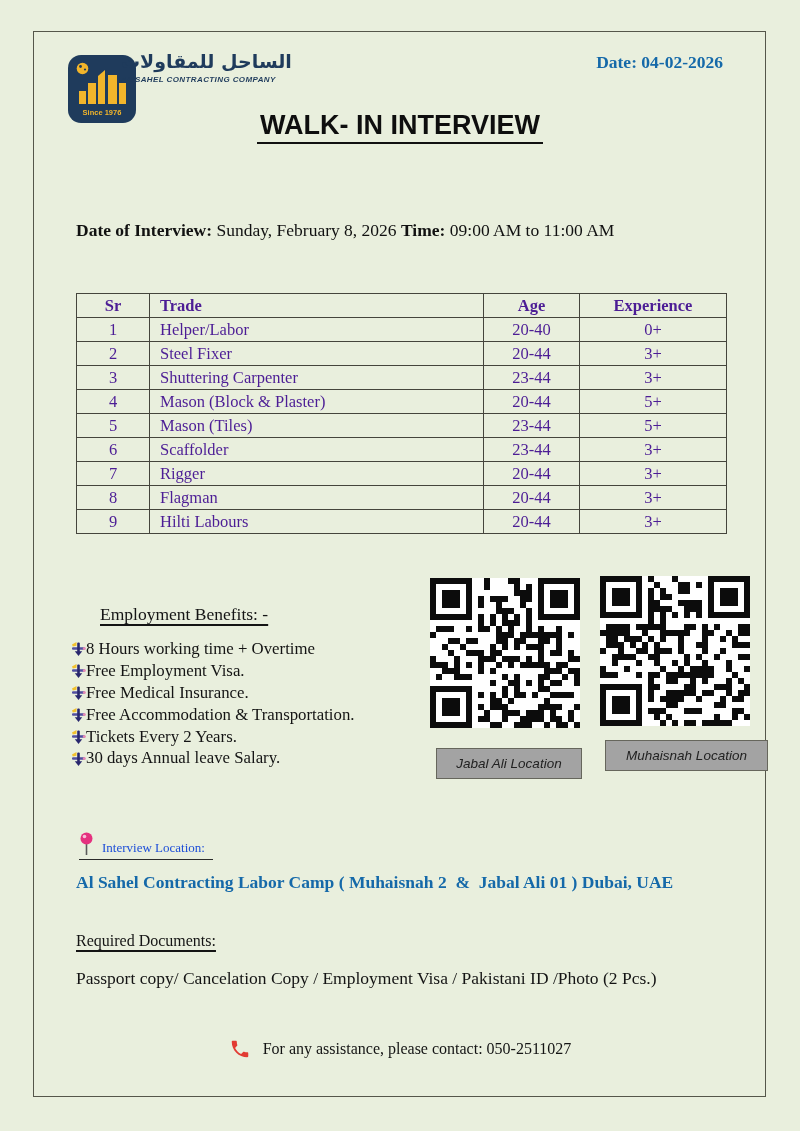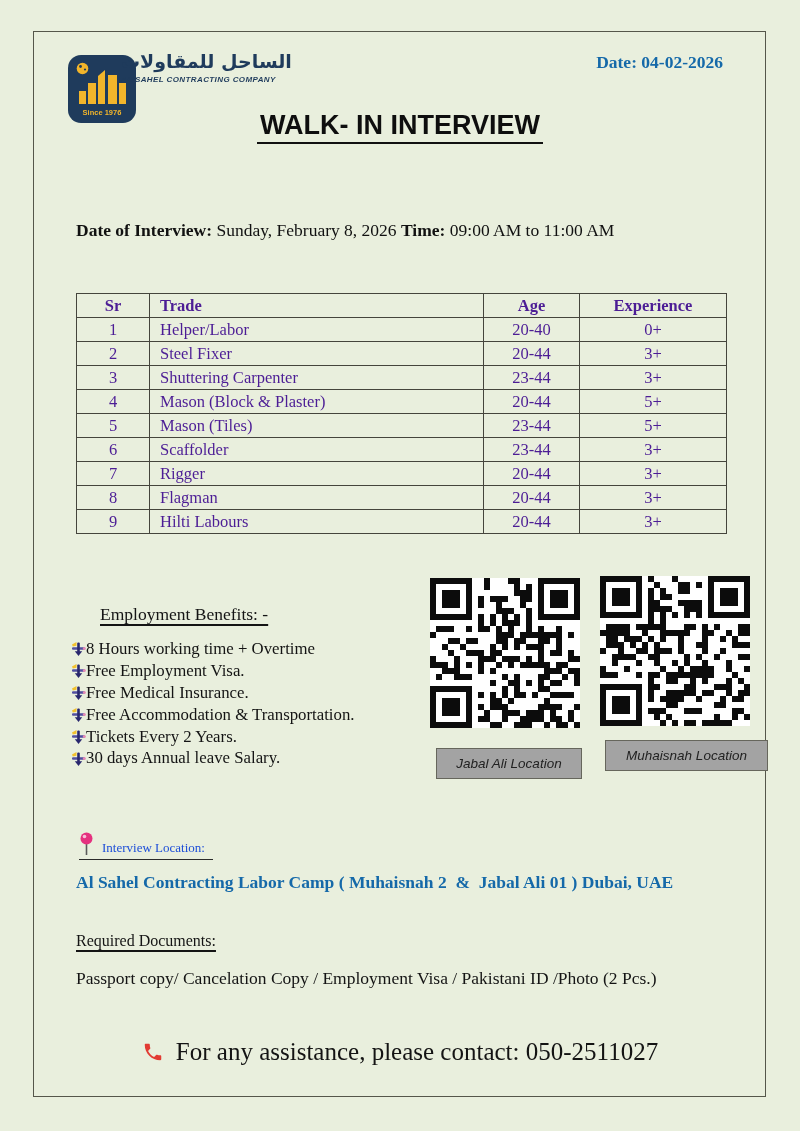--- a/index.html
+++ b/index.html
@@ -55,21 +55,21 @@
   .location-heading .txt { font-size:13px; color:#1d4ed8; }
   .pin-icon { width:13px; height:24px; }
   .location-value { position:absolute; top:872px; left:76px; font-size:17.5px; font-weight:bold; color:#1569a9; white-space:pre; }
   
   .docs-heading { position:absolute; top:932px; left:76px; font-size:16px; color:#141414;
     text-decoration:underline; text-decoration-thickness:1.5px; text-underline-offset:4px; }
   .docs-value { position:absolute; top:968px; left:76px; font-size:17.5px; color:#141414; }
   
   .contact-line { position:absolute; top:1038px; left:0; width:800px;
     display:flex; align-items:center; justify-content:center; gap:12px;
-    font-size:25px; color:#141414; }
+    font-size:16px; color:#141414; }
   .phone-icon { width:22px; height:22px; }
 </style>
 </head>
 <body>
 
 <div class="page">
   <div class="frame"></div>
 
   <div class="logo-badge">
     <svg width="68" height="68" viewBox="0 0 68 68">

